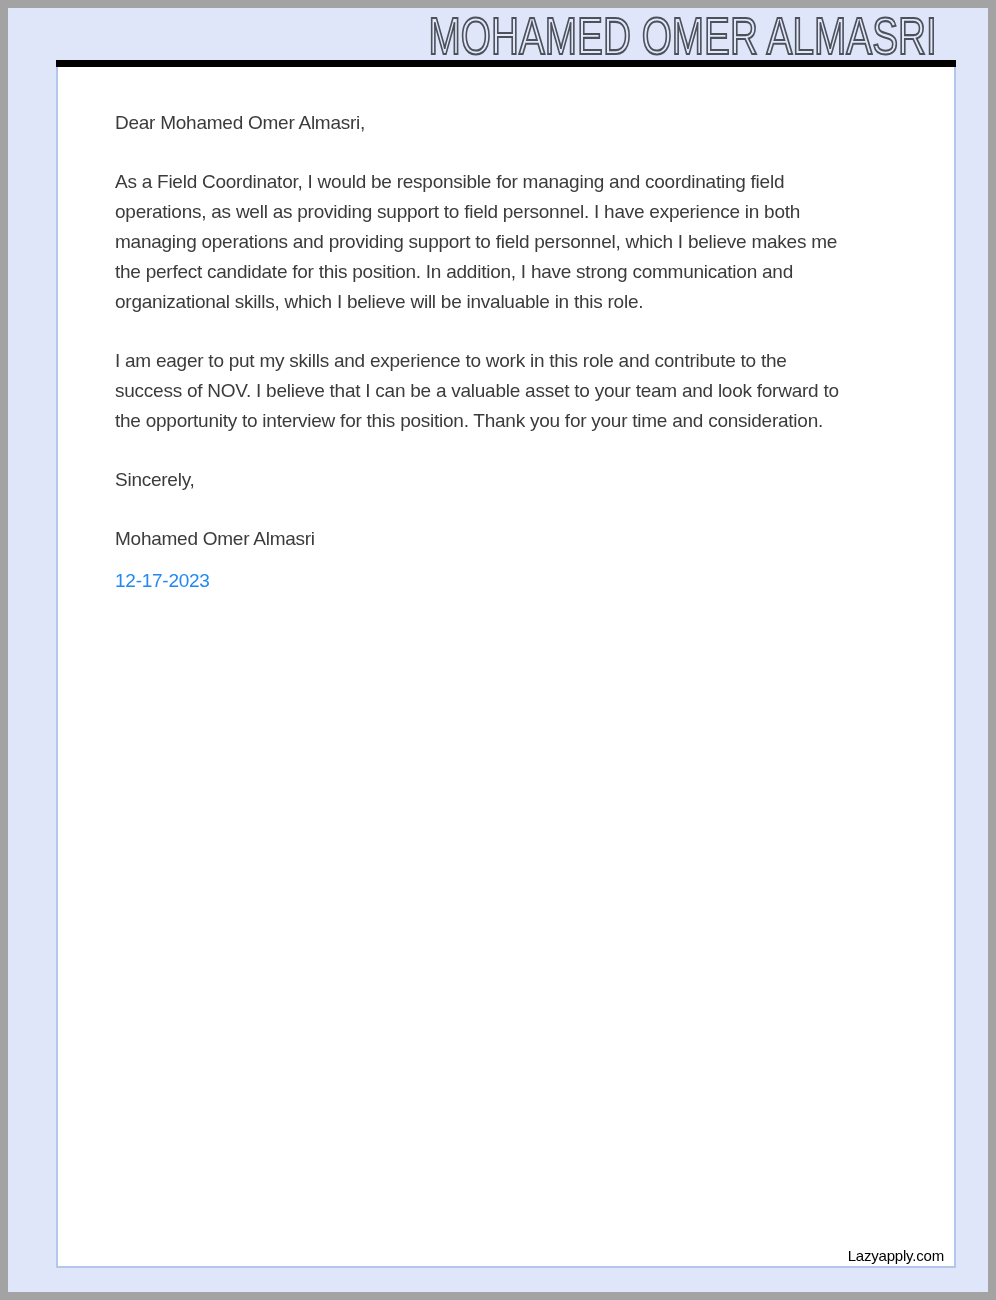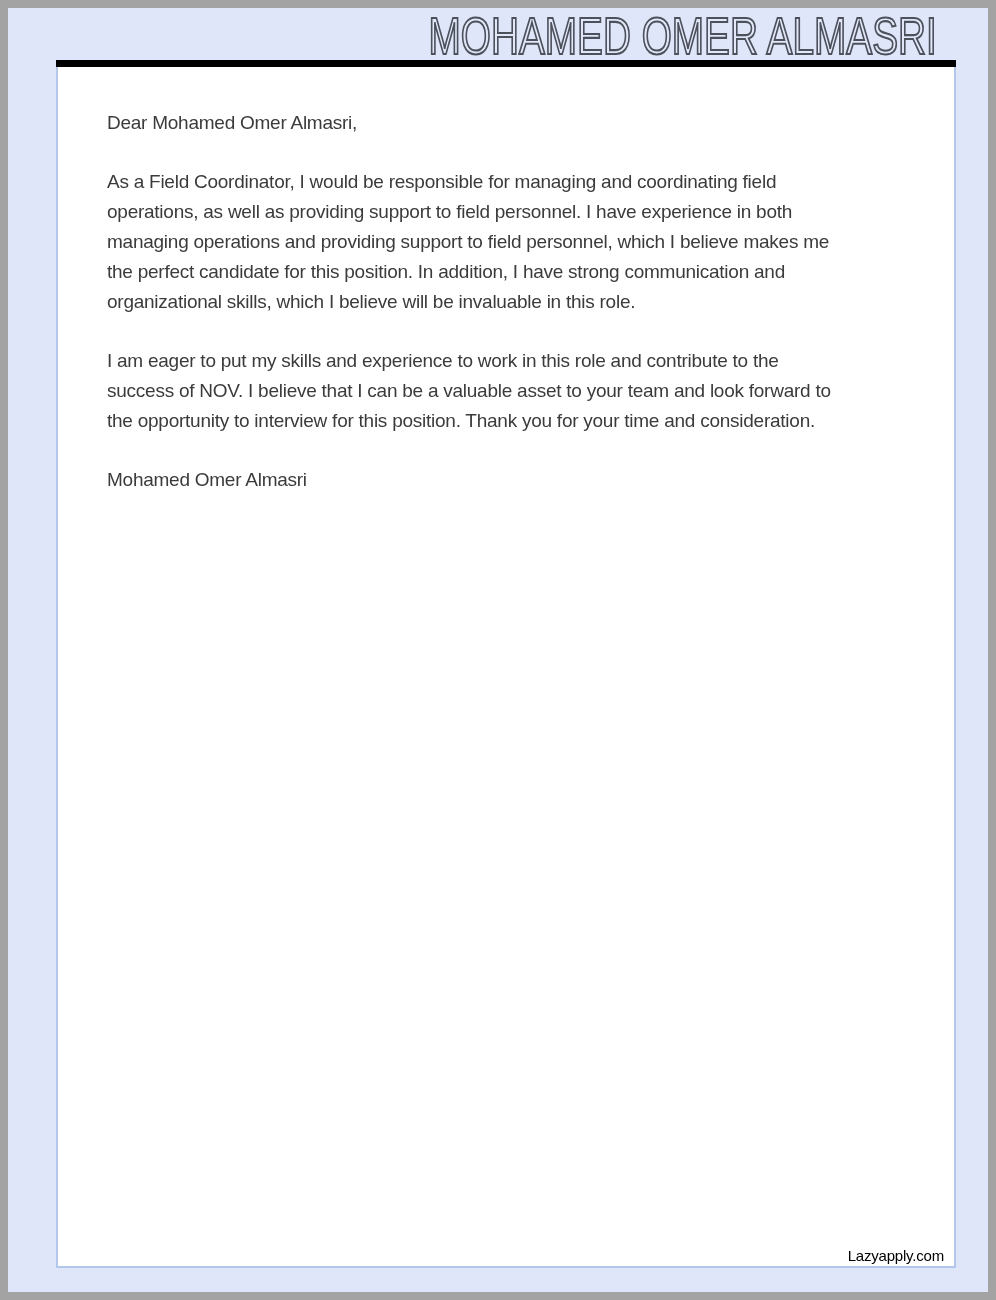--- a/index.html
+++ b/index.html
@@ -50,21 +50,21 @@
     top: 59px;
     width: 900px;
     height: 1201px;
     box-sizing: border-box;
     background: #ffffff;
     border: 2px solid #b3c6ec;
     border-top: none;
     padding: 41px 49px 0 49px;
   }
   .doc p {
-    margin: 0 0 29px 0;
+    margin: 0 0 29px 8px;
     font-size: 19px;
     line-height: 30px;
     color: #3b3b3b;
     letter-spacing: -0.25px;
   }
   .para {
     white-space: pre-line;
   }
   .sig-name {
     margin-bottom: 12px !important;
@@ -98,19 +98,21 @@
     <p class="para">As a Field Coordinator, I would be responsible for managing and coordinating field
 operations, as well as providing support to field personnel. I have experience in both
 managing operations and providing support to field personnel, which I believe makes me
 the perfect candidate for this position. In addition, I have strong communication and
 organizational skills, which I believe will be invaluable in this role.</p>
 
     <p class="para">I am eager to put my skills and experience to work in this role and contribute to the
 success of NOV. I believe that I can be a valuable asset to your team and look forward to
 the opportunity to interview for this position. Thank you for your time and consideration.</p>
 
+    <p>Sincerely,</p>
 
     <p class="sig-name">Mohamed Omer Almasri</p>
 
+    <p class="sig-date">12-17-2023</p>
 
     <div class="footer-brand">Lazyapply.com</div>
   </div>
 </div>
 
 </body></html>

